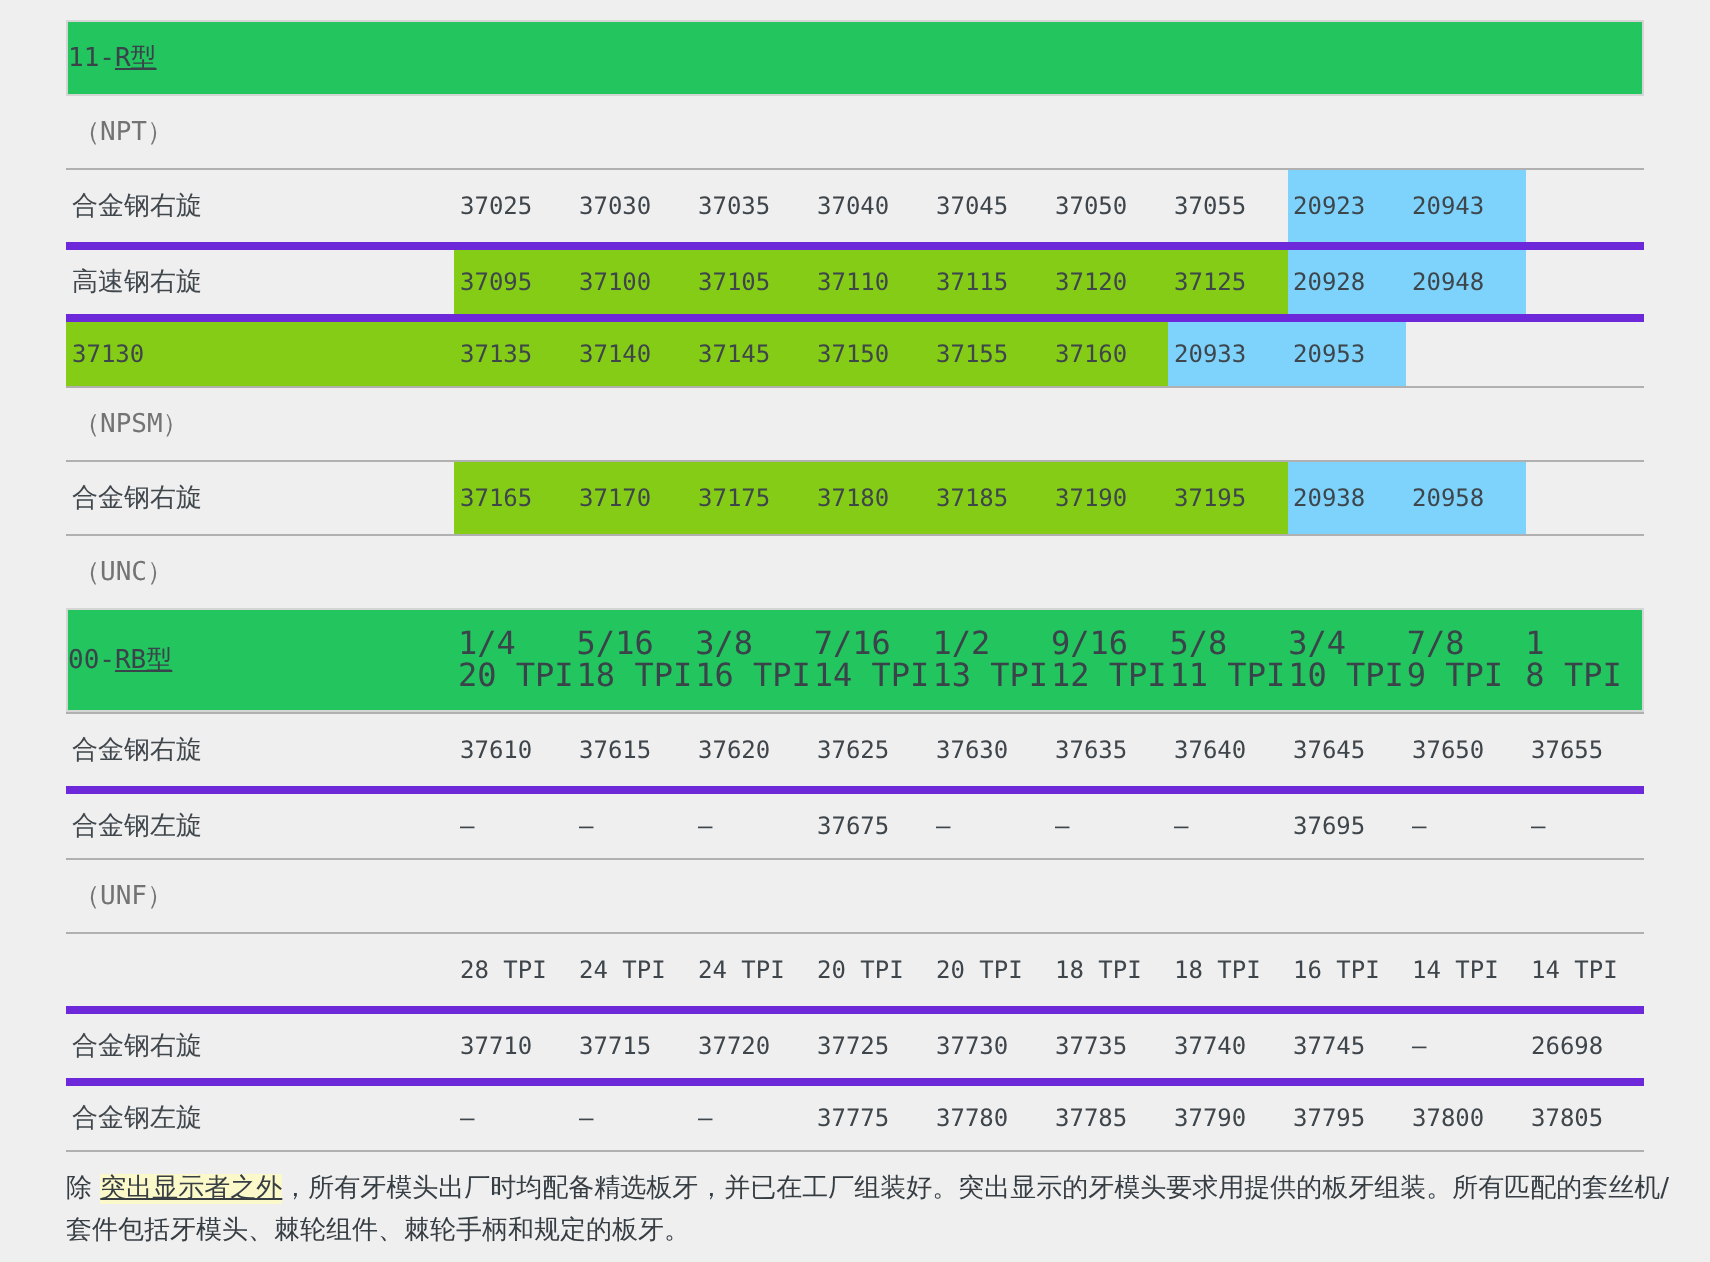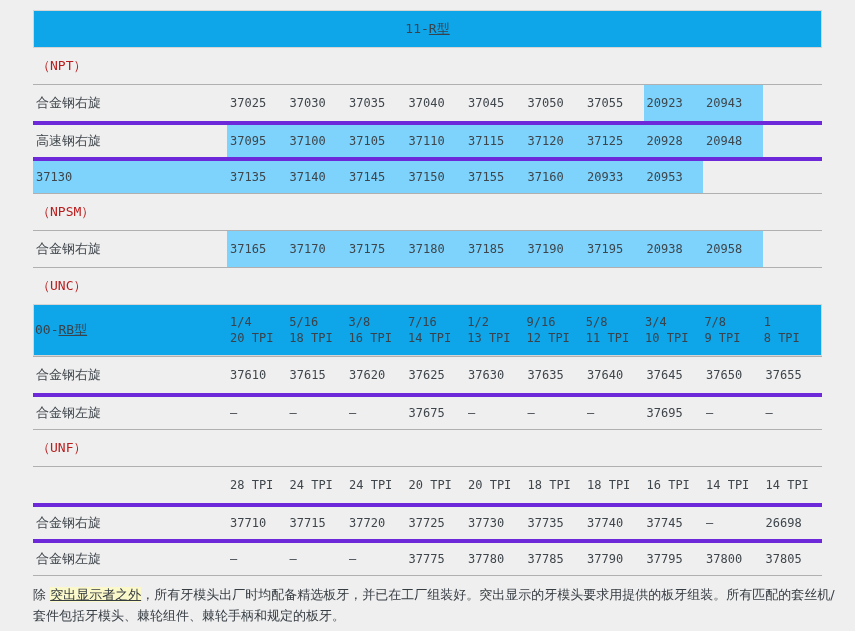--- a/index.html
+++ b/index.html
@@ -6,59 +6,58 @@
   html, body {
     width: 855px; height: 631px;
     background: #efefef;
     overflow: hidden;
     font-family: "DejaVu Sans", "Liberation Sans", sans-serif;
   }
   .content { margin-left: 33px; width: 789px; }
 
   
   .bar {
-    background: #0ea5e9;
+    background: #22c55e;
     color: #3a424a;
     border: 1px solid #d5d5d5;
     font-family: "DejaVu Sans Mono", "Liberation Mono", monospace;
-    justify-content: center;
   }
   .bar1 { margin-top: 10px; height: 38px; display: flex; align-items: center; font-size: 13px; }
   .bar2 {
     height: 52px;
     display: grid;
     grid-template-columns: 192px repeat(10, 59.3px);
     align-items: center;
     font-size: 13px;
   }
   .bar-link { text-decoration: underline; cursor: pointer; }
-  .colhead { font-size: 12px; line-height: 16px; padding-left: 3px; white-space: pre; }
+  .colhead { font-size: 16px; line-height: 16px; padding-left: 3px; white-space: pre; }
 
   
   .section-label {
     height: 36px; display: flex; align-items: center;
-    padding-left: 4px; font-size: 13px; color: #b91c1c;
+    padding-left: 4px; font-size: 13px; color: #737373;
     font-family: "DejaVu Sans Mono", "Liberation Mono", monospace;
   }
 
   
   .rowgroup { border-top: 1px solid #b0b0b0; border-bottom: 1px solid #b0b0b0; }
   .row {
     height: 36px;
     display: grid;
     grid-template-columns: 194px repeat(10, 59.5px);
   }
   .row + .row { border-top: 4px solid #6d28d9; }
   .cell { display: flex; align-items: center; }
   .label-cell { padding-left: 3px; font-size: 13px; color: #40474d; }
   .val-cell {
     font-family: "DejaVu Sans Mono", "Liberation Mono", monospace;
     font-size: 12px; color: #3e454b; padding-left: 3px;
   }
-  .hl-y { background: #7dd3fc; }
+  .hl-y { background: #84cc16; }
   .hl-b { background: #7dd3fc; }
 
   
   .note {
     margin-top: 8px; width: 806px;
     font-size: 13px; line-height: 21px; color: #363d43;
   }
   .note-link { background: #fbf8c9; text-decoration: underline; cursor: pointer; }
 </style>
 </head>

